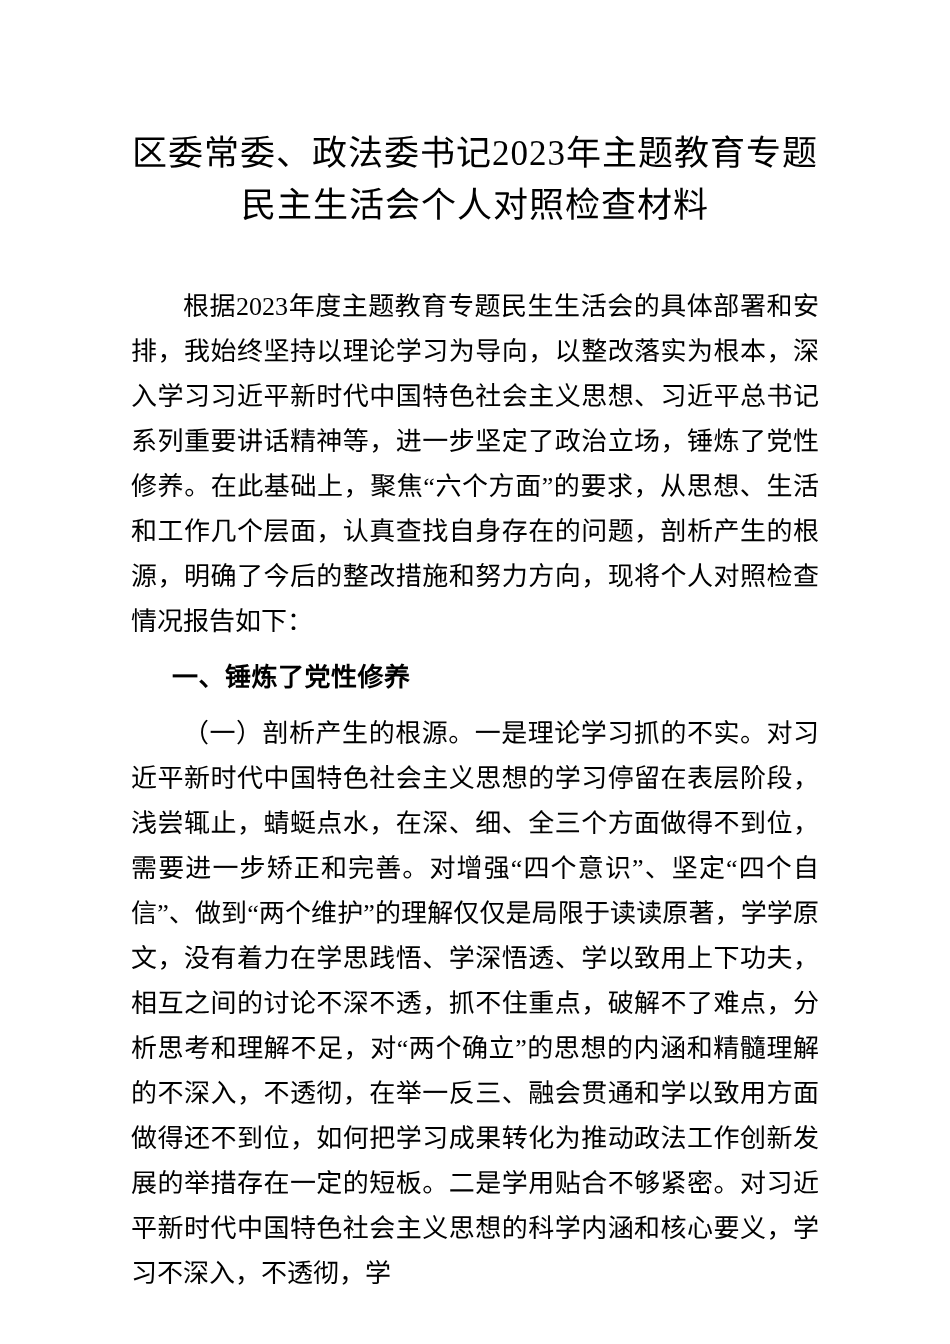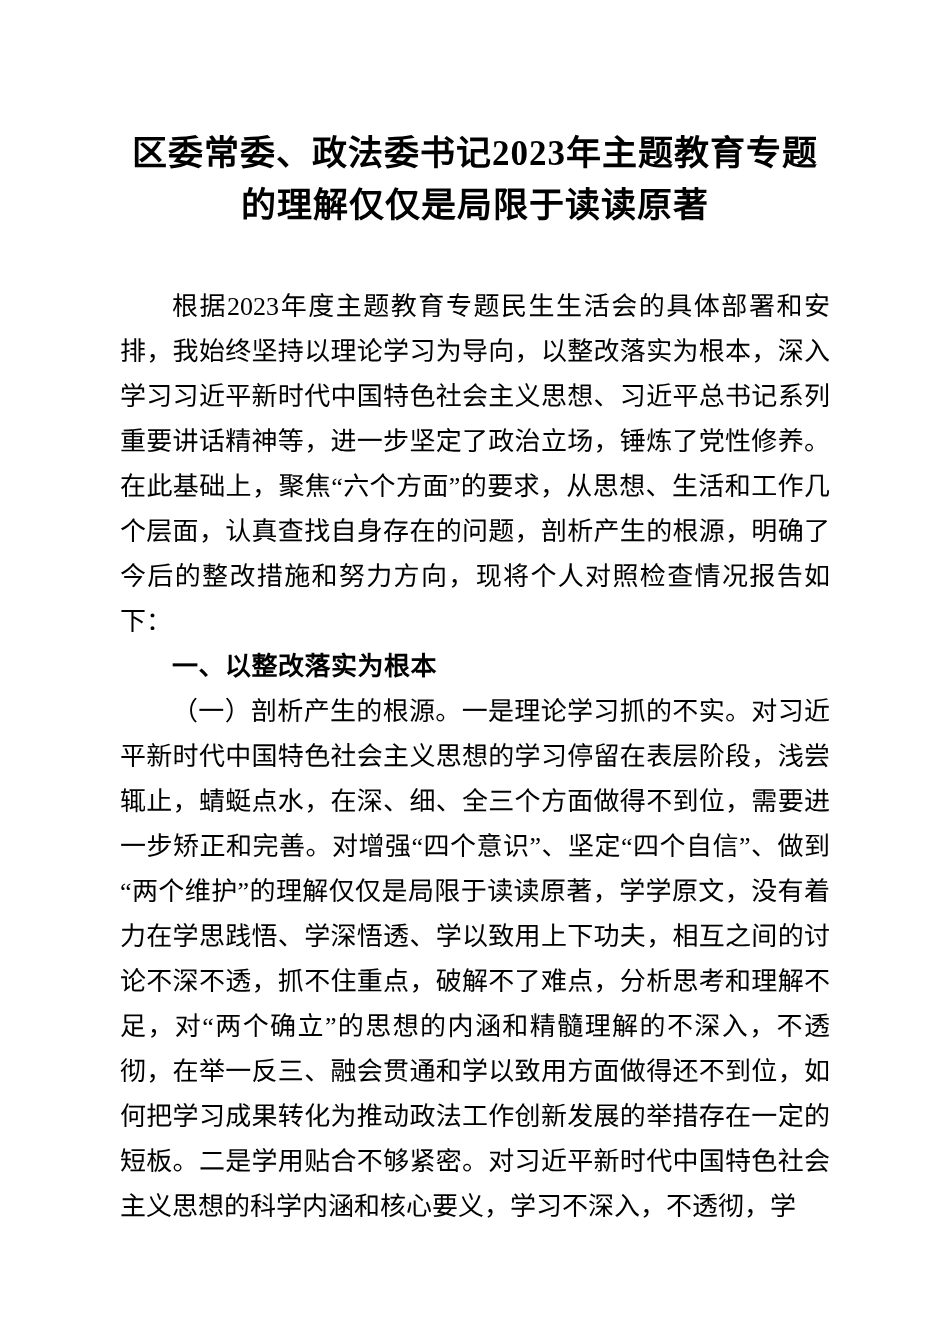--- a/index.html
+++ b/index.html
@@ -17,26 +17,26 @@
     padding: 128px 120px 0 120px;
     color: #000000;
     font-family: "Liberation Serif", "DejaVu Serif", serif;
     overflow: hidden;
   }
   .doc-title {
     margin: 0;
     text-align: center;
     font-size: 35px;
     line-height: 52px;
-    font-weight: 700;
+    font-weight: 400;
     font-family: "Liberation Serif", "DejaVu Serif", serif;
     letter-spacing: 1px;
   }
   .body-para {
-    margin: 0;
+    margin: 11px;
     font-size: 26px;
     line-height: 45px;
     text-align: justify;
     text-indent: 2em;
     font-family: "Liberation Serif", "DejaVu Serif", serif;
   }
   .intro-para {
     margin-top: 52px;
   }
   .section-heading {
@@ -52,22 +52,22 @@
     font-weight: 400;
   }
 </style>
 </head>
 <body>
 
 <div class="page">
 
   <h1 class="doc-title">
     <span>区委常委、政法委书记2023年主题教育专题</span><br>
-    <span>的理解仅仅是局限于读读原著</span>
+    <span>民主生活会个人对照检查材料</span>
   </h1>
 
   <p class="body-para intro-para">根据2023年度主题教育专题民生生活会的具体部署和安排，我始终坚持以理论学习为导向，以整改落实为根本，深入学习习近平新时代中国特色社会主义思想、习近平总书记系列重要讲话精神等，进一步坚定了政治立场，锤炼了党性修养。在此基础上，聚焦“六个方面”的要求，从思想、生活和工作几个层面，认真查找自身存在的问题，剖析产生的根源，明确了今后的整改措施和努力方向，现将个人对照检查情况报告如下：</p>
 
-  <h2 class="section-heading">一、以整改落实为根本</h2>
+  <h2 class="section-heading">一、锤炼了党性修养</h2>
 
   <p class="body-para"><span class="para-lead">（一）剖析产生的根源。</span><span>一是理论学习抓的不实。对习近平新时代中国特色社会主义思想的学习停留在表层阶段，浅尝辄止，蜻蜓点水，在深、细、全三个方面做得不到位，需要进一步矫正和完善。对增强“四个意识”、坚定“四个自信”、做到“两个维护”的理解仅仅是局限于读读原著，学学原文，没有着力在学思践悟、学深悟透、学以致用上下功夫，相互之间的讨论不深不透，抓不住重点，破解不了难点，分析思考和理解不足，对“两个确立”的思想的内涵和精髓理解的不深入，不透彻，在举一反三、融会贯通和学以致用方面做得还不到位，如何把学习成果转化为推动政法工作创新发展的举措存在一定的短板。二是学用贴合不够紧密。对习近平新时代中国特色社会主义思想的科学内涵和核心要义，学习不深入，不透彻，学</span></p>
 
 </div>
 
 </body></html>

